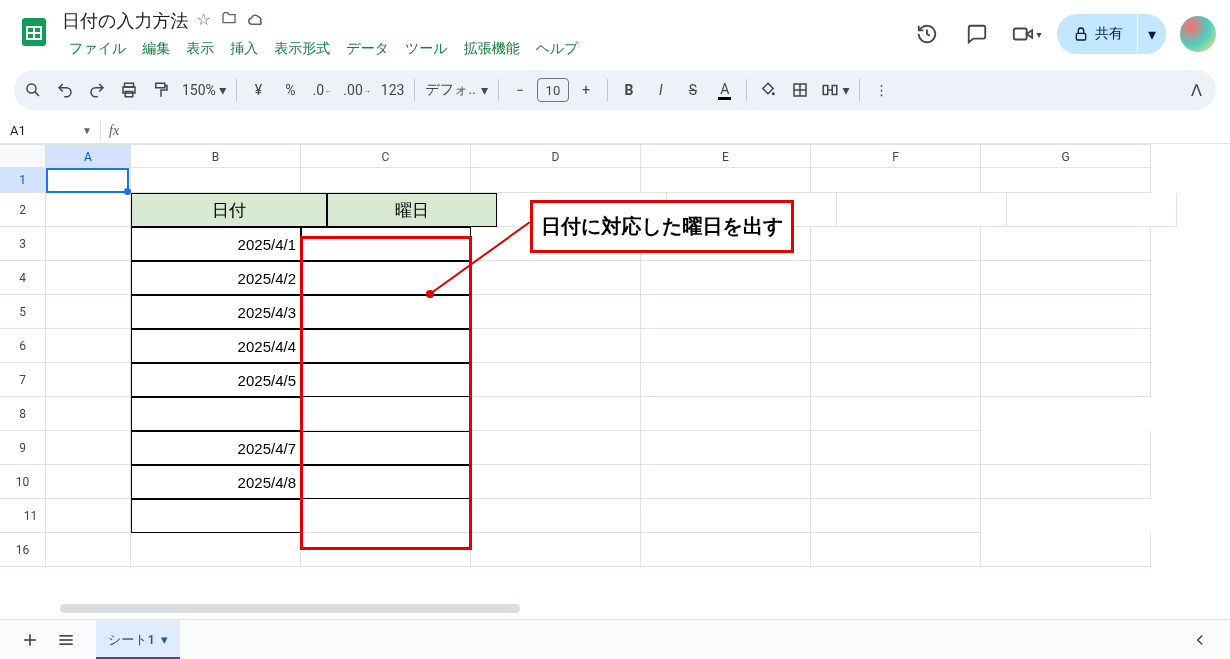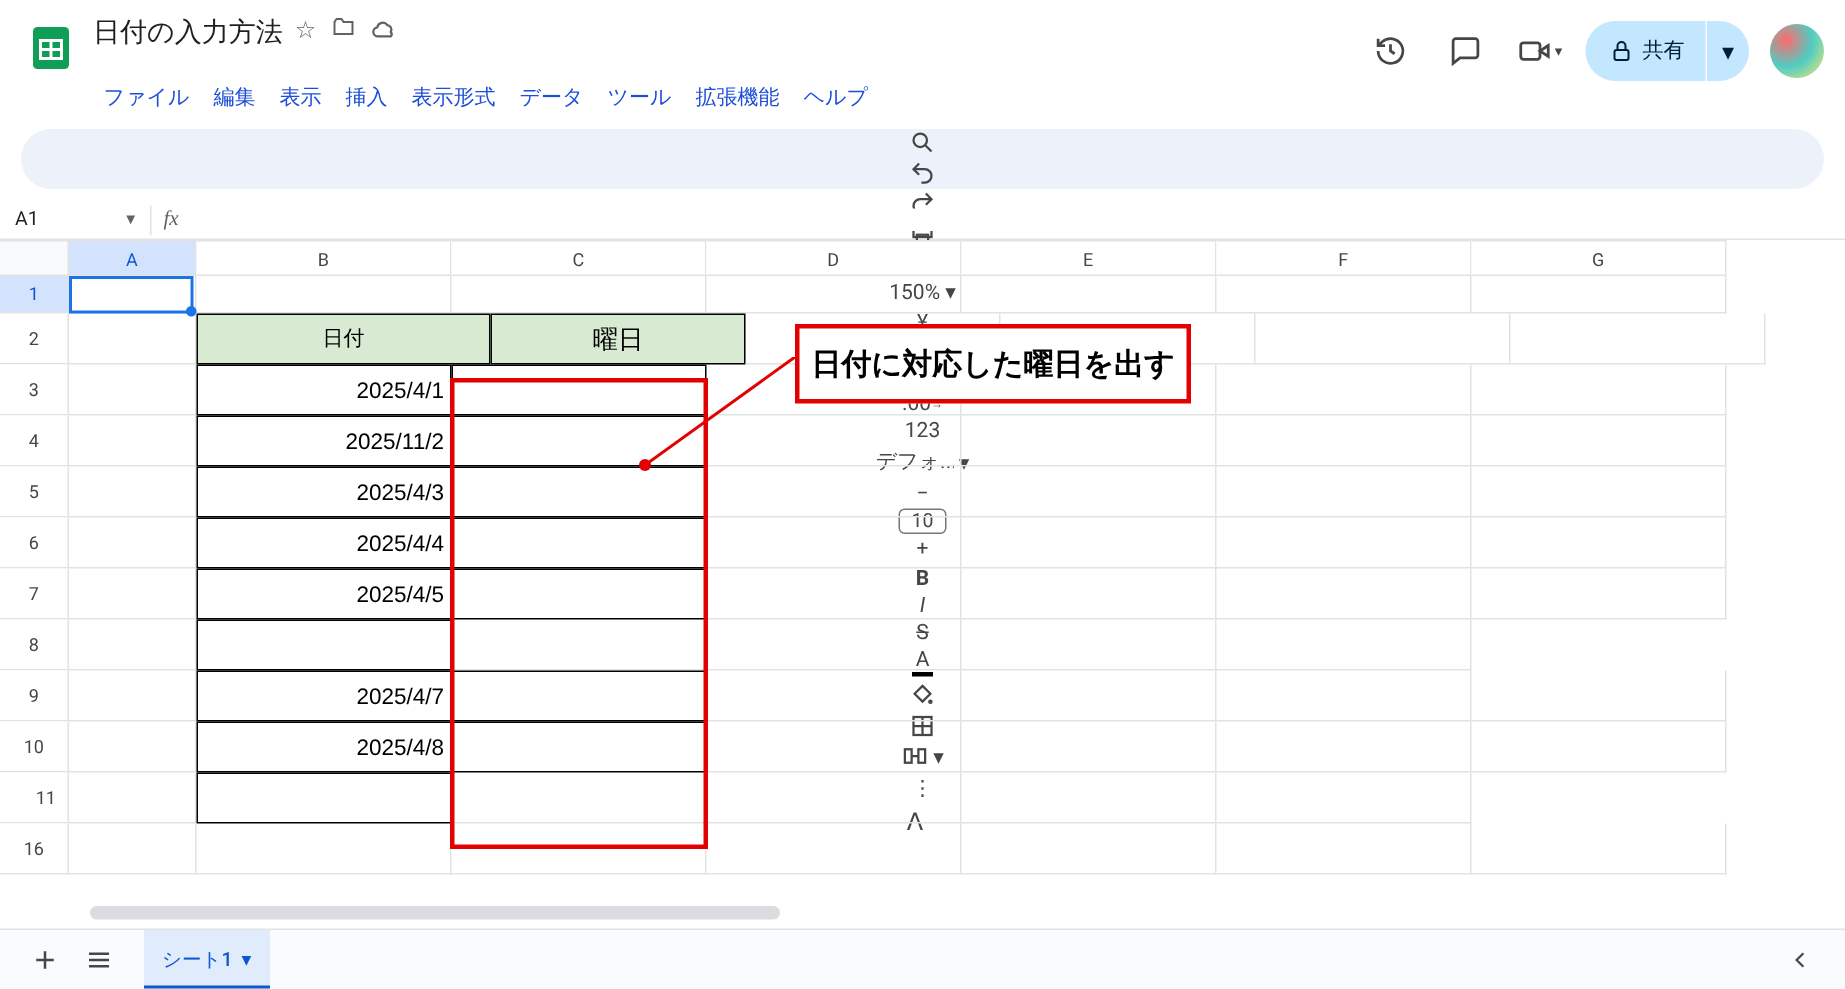--- a/index.html
+++ b/index.html
@@ -7,29 +7,29 @@
 
 .header { padding: 8px 14px 0 14px; display: flex; align-items: flex-start; text-align: center; }
 .logo-box { width: 40px; height: 40px; display: flex; align-items: center; justify-content: center; margin-right: 8px; margin-top: 4px; }
 .logo-box svg { width: 32px; height: 32px; }
 .title-area { flex: 1; }
 .title-row { display: flex; align-items: center; gap: 8px; height: 26px; }
 .doc-title { font-size: 18px; color: #1f1f1f; }
 .title-icons { display: flex; gap: 10px; color: #5f6368; }
 .title-icons span { font-size: 16px; cursor: pointer; }
 .menu-bar { display: flex; gap: 2px; margin-top: 2px; }
-.menu-bar span { font-size: 14px; color: #1d4ed8; padding: 4px 7px; border-radius: 4px; cursor: pointer; margin-top: 16px; }
+.menu-bar span { font-size: 14px; color: #15803d; padding: 4px 7px; border-radius: 4px; cursor: pointer; }
 .header-right { display: flex; align-items: center; gap: 10px; margin-top: 6px; }
 .hdr-icon { width: 40px; height: 40px; display: flex; align-items: center; justify-content: center; color: #444746; cursor: pointer; border-radius: 50%; }
 .share-btn { background: #c2e7ff; border-radius: 40px 0 0 40px; height: 40px; display: flex; align-items: center; padding: 0 14px 0 16px; gap: 6px; color: #001d35; font-size: 14px; font-weight: 500; cursor: pointer; }
 .share-drop { background: #c2e7ff; border-radius: 0 40px 40px 0; height: 40px; width: 28px; display: flex; align-items: center; justify-content: center; margin-left: 1px; cursor: pointer; color: #001d35; }
 .share-wrap { display: flex; }
 .avatar { width: 36px; height: 36px; border-radius: 50%; background: radial-gradient(circle at 30% 30%, #ff6b6b, #4ecdc4, #ffe66d); margin-left: 4px; }
 
-.toolbar { margin: 8px 14px 0 14px; background: #edf2fa; border-radius: 24px; height: 40px; display: flex; align-items: center; padding: 0 4px; gap: 2px; color: #444746; flex-direction: column; }
+.toolbar { margin: 8px 14px 0 14px; background: #edf2fa; border-radius: 24px; height: 40px; display: flex; align-items: center; padding: 0 4px; gap: 2px; color: #444746; }
 .tb-btn { min-width: 30px; height: 30px; display: flex; align-items: center; justify-content: center; border-radius: 4px; cursor: pointer; font-size: 14px; padding: 0 4px; }
 .tb-btn svg { width: 18px; height: 18px; }
 .tb-sep { width: 1px; height: 22px; background: #c7c7c7; margin: 0 4px; }
 .zoom-txt { font-size: 14px; }
 .font-name { font-size: 14px; max-width: 52px; overflow: hidden; white-space: nowrap; }
 .size-box { border: 1px solid #747775; border-radius: 4px; width: 32px; height: 24px; display: flex; align-items: center; justify-content: center; font-size: 13px; }
 .tb-spacer { flex: 1; }
 .tb-chevron { margin-right: 10px; cursor: pointer; }
 
 .fx-row { display: flex; align-items: center; border-bottom: 1px solid #e1e3e1; height: 26px; margin-top: 8px; }
@@ -253,41 +253,41 @@
         <div class="cell" style="width: 170px; height: 25px;"></div>
         <div class="cell" style="width: 170px; height: 25px;"></div>
         <div class="cell" style="width: 170px; height: 25px;"></div>
         <div class="cell" style="width: 170px; height: 25px;"></div>
         <div class="cell" style="width: 170px; height: 25px;"></div>
         <div class="cell" style="width: 170px; height: 25px;"></div>
       </div>
       <div class="row">
         <div class="rh" style="height: 34px;">2</div>
         <div class="cell" style="width: 85px; height: 34px;"></div>
-        <div class="cell center" style="width: 196px; height: 34px; background: rgb(217, 234, 211); border: 1px solid rgb(0, 0, 0); font-size: 14px;">日付</div>
+        <div class="cell center" style="width: 196px; height: 34px; background: rgb(217, 234, 211); border: 1px solid rgb(0, 0, 0); font-size: 17px;">日付</div>
         <div class="cell center" style="width: 170px; height: 34px; background: rgb(217, 234, 211); border: 1px solid rgb(0, 0, 0); font-size: 17px;">曜日</div>
         <div class="cell" style="width: 170px; height: 34px;"></div>
         <div class="cell" style="width: 170px; height: 34px;"></div>
         <div class="cell" style="width: 170px; height: 34px;"></div>
         <div class="cell" style="width: 170px; height: 34px;"></div>
       </div>
       <div class="row">
         <div class="rh" style="height: 34px;">3</div>
         <div class="cell" style="width: 85px; height: 34px;"></div>
         <div class="cell right" style="width: 170px; height: 34px; border-width: 1px; border-style: solid; border-color: rgb(0, 0, 0);">2025/4/1</div>
         <div class="cell" style="width: 170px; height: 34px; border-width: 1px; border-style: solid; border-color: rgb(0, 0, 0);"></div>
         <div class="cell" style="width: 170px; height: 34px;"></div>
         <div class="cell" style="width: 170px; height: 34px;"></div>
         <div class="cell" style="width: 170px; height: 34px;"></div>
         <div class="cell" style="width: 170px; height: 34px;"></div>
       </div>
       <div class="row">
         <div class="rh" style="height: 34px;">4</div>
         <div class="cell" style="width: 85px; height: 34px;"></div>
-        <div class="cell right" style="width: 170px; height: 34px; border-width: 1px; border-style: solid; border-color: rgb(0, 0, 0);">2025/11/2</div>
+        <div class="cell right" style="width: 170px; height: 34px; border-width: 1px; border-style: solid; border-color: rgb(0, 0, 0);">2025/4/2</div>
         <div class="cell" style="width: 170px; height: 34px; border-width: 1px; border-style: solid; border-color: rgb(0, 0, 0);"></div>
         <div class="cell" style="width: 170px; height: 34px;"></div>
         <div class="cell" style="width: 170px; height: 34px;"></div>
         <div class="cell" style="width: 170px; height: 34px;"></div>
         <div class="cell" style="width: 170px; height: 34px;"></div>
       </div>
       <div class="row">
         <div class="rh" style="height: 34px;">5</div>
         <div class="cell" style="width: 85px; height: 34px;"></div>
         <div class="cell right" style="width: 170px; height: 34px; border-width: 1px; border-style: solid; border-color: rgb(0, 0, 0);">2025/4/3</div>

